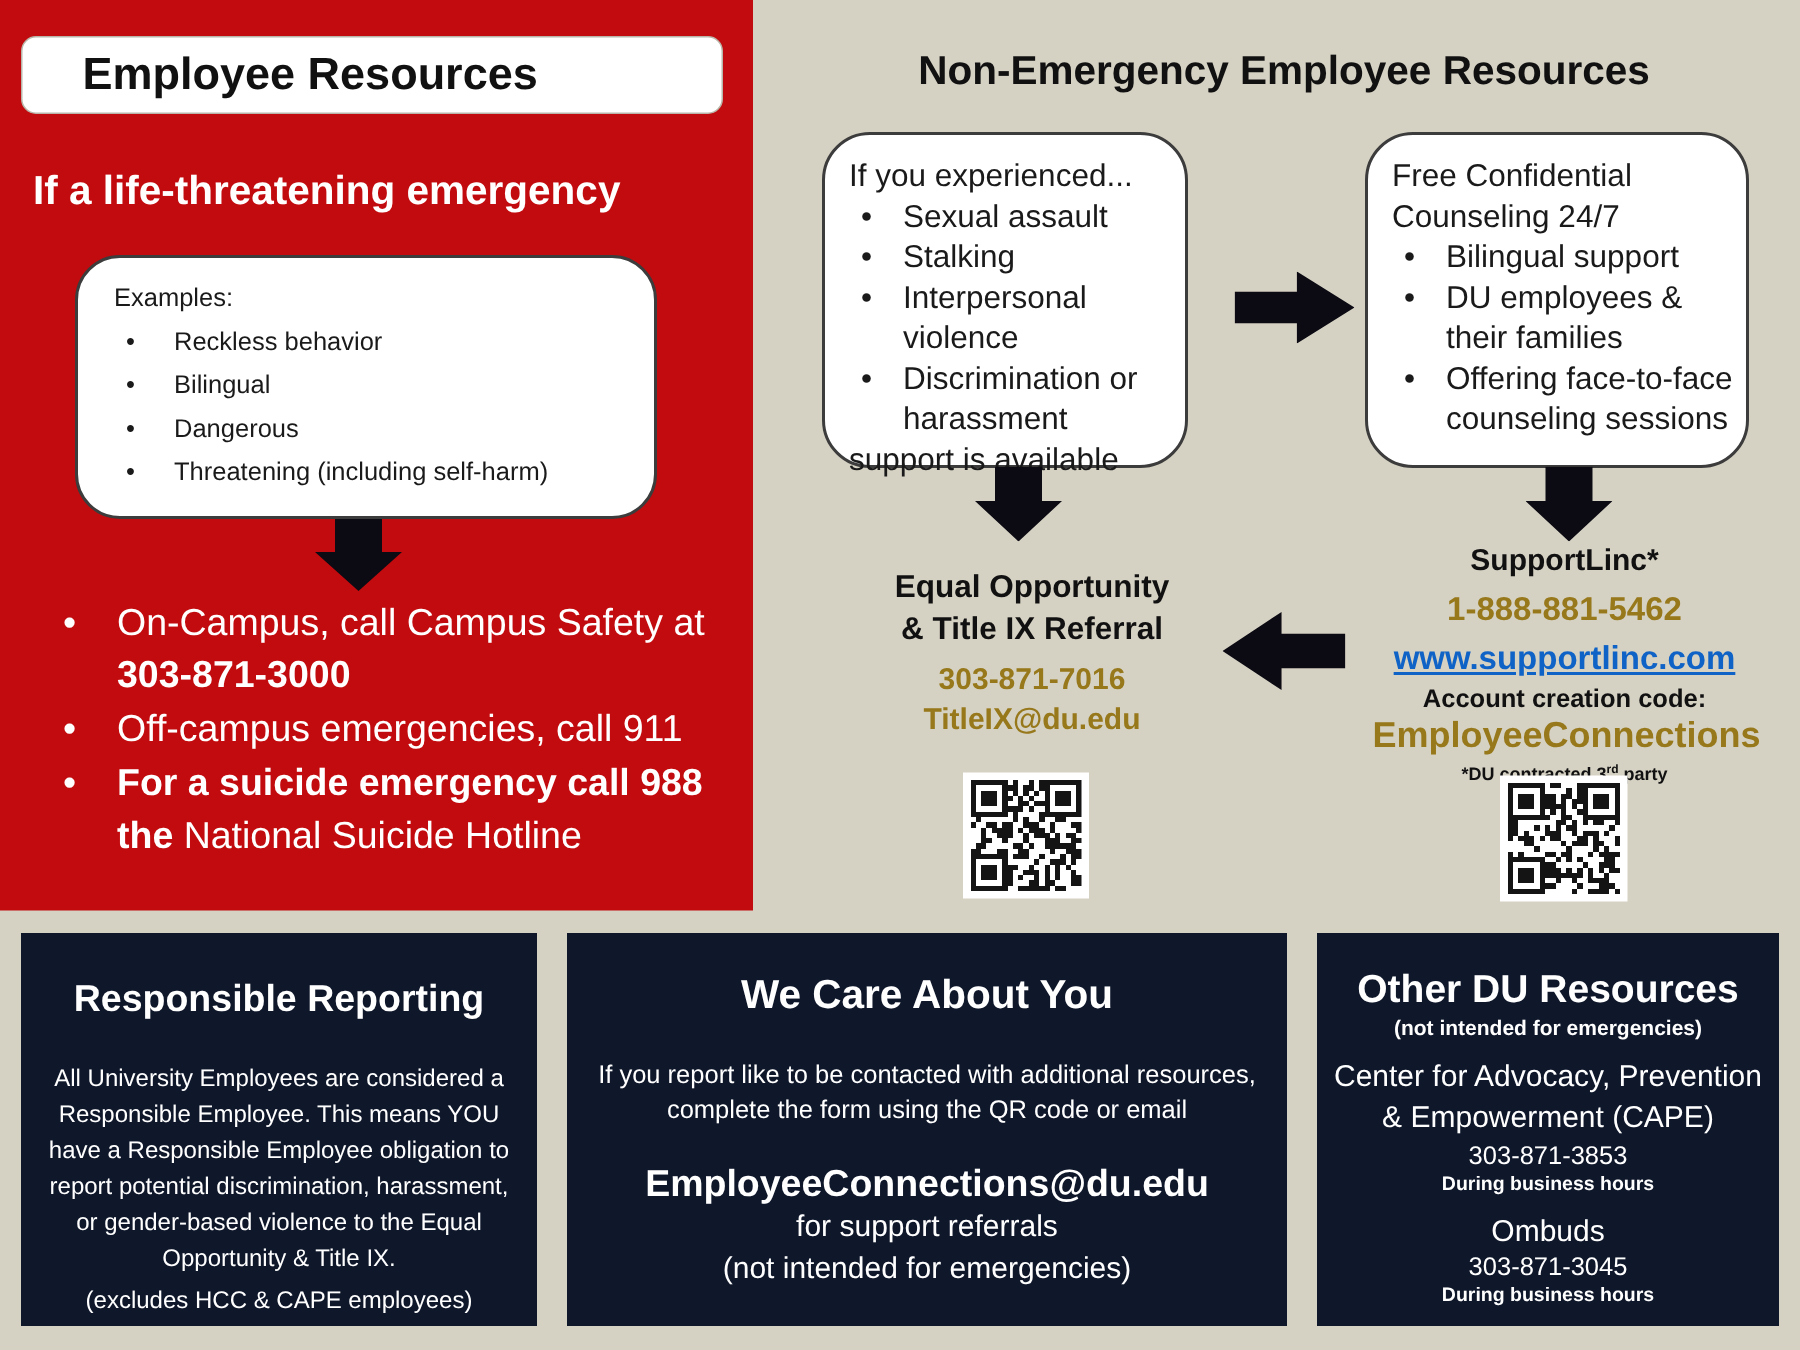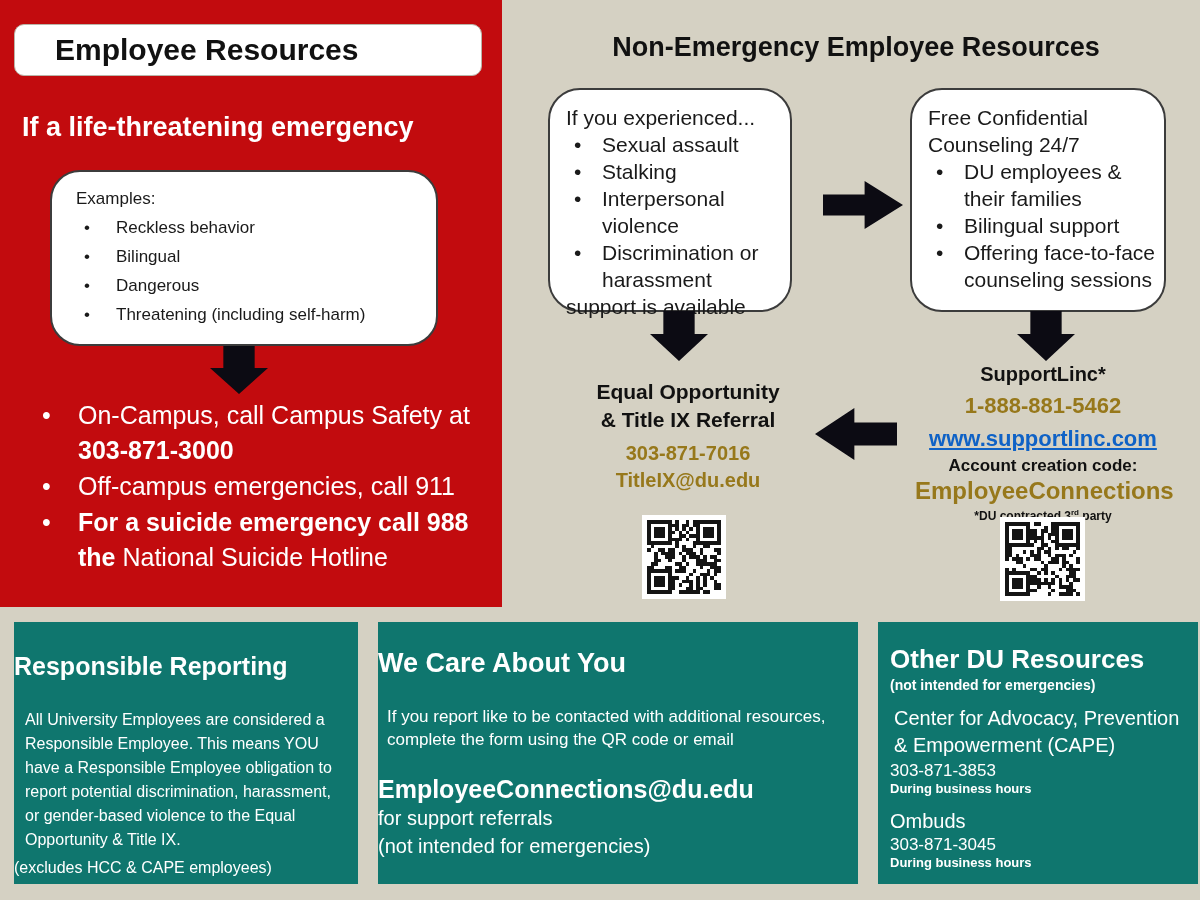--- a/index.html
+++ b/index.html
@@ -71,31 +71,31 @@
   .sl-phone { font-size:22px; font-weight:bold; color:#97781B; margin-top:5px; }
   .sl-url { display:inline-block; font-size:22px; font-weight:bold; color:#0F62C6; text-decoration:underline; margin-top:5px; }
   .sl-account { font-size:17px; font-weight:bold; color:#111; margin-top:3px; }
   .sl-code { font-size:24px; font-weight:bold; color:#97781B; }
   .sl-foot { font-size:12px; font-weight:bold; color:#111; margin-top:2px; }
   .sl-foot sup { font-size:8px; }
   .qr { position:absolute; background:#fff; padding:5px; box-sizing:border-box; }
   #qr-titleix { left:642px; top:515px; width:84px; height:84px; }
   #qr-supportlinc { left:1000px; top:517px; width:85px; height:84px; }
   
-  .panel { position:absolute; top:622px; height:262px; background:#0f766e; color:#fff; }
+  .panel { position:absolute; top:622px; height:262px; background:#0f172a; color:#fff; text-align:center; }
   #panel-rr { left:14px; width:344px; }
   .rr-title { margin-top:30px; font-size:25px; font-weight:bold; }
   .rr-body { margin:27px auto 0; width:322px; font-size:16px; line-height:24px; }
   .rr-note { margin-top:7px; font-size:16px; }
   #panel-wc { left:378px; width:480px; }
   .wc-title { margin-top:26px; font-size:27px; font-weight:bold; }
   .wc-intro { margin:26px auto 0; width:462px; font-size:17px; line-height:23px; }
   .wc-email { margin-top:24px; font-size:25px; font-weight:bold; }
   .wc-line { font-size:20px; line-height:28px; }
-  #panel-odr { left:878px; width:308px;padding-left:12px; }
+  #panel-odr { left:878px; width:308px; }
   .odr-title { margin-top:22px; font-size:26px; font-weight:bold; }
   .odr-sub { font-size:14px; font-weight:bold; margin-top:2px; }
   .odr-name { margin:12px auto 0; width:300px; font-size:20px; line-height:27px; }
   .odr-phone { font-size:17px; margin-top:2px; }
   .odr-hours { font-size:13px; font-weight:bold; }
   .odr-ombuds { margin-top:14px; font-size:20px; }
 </style>
 </head>
 <body>
 
@@ -137,22 +137,22 @@
       <li>Discrimination or harassment</li>
     </ul>
     <div>support is available</div>
   </div>
 
   <div class="arrow a-right" style="left:823px; top:181px; width:80px; height:48px;"></div>
 
   <div class="bubble counseling-box">
     <div>Free Confidential Counseling 24/7</div>
     <ul class="plain hang">
+      <li>Bilingual support</li>
       <li>DU employees &amp; their families</li>
-      <li>Bilingual support</li>
       <li>Offering face-to-face counseling sessions</li>
     </ul>
   </div>
 
   <div class="arrow a-down" style="left:650px; top:311px; width:58px; height:50px;"></div>
   <div class="arrow a-down" style="left:1017px; top:311px; width:58px; height:50px;"></div>
 
   <div class="referral">
     <div class="rline">Equal Opportunity</div>
     <div class="rline">&amp; Title IX Referral</div>

